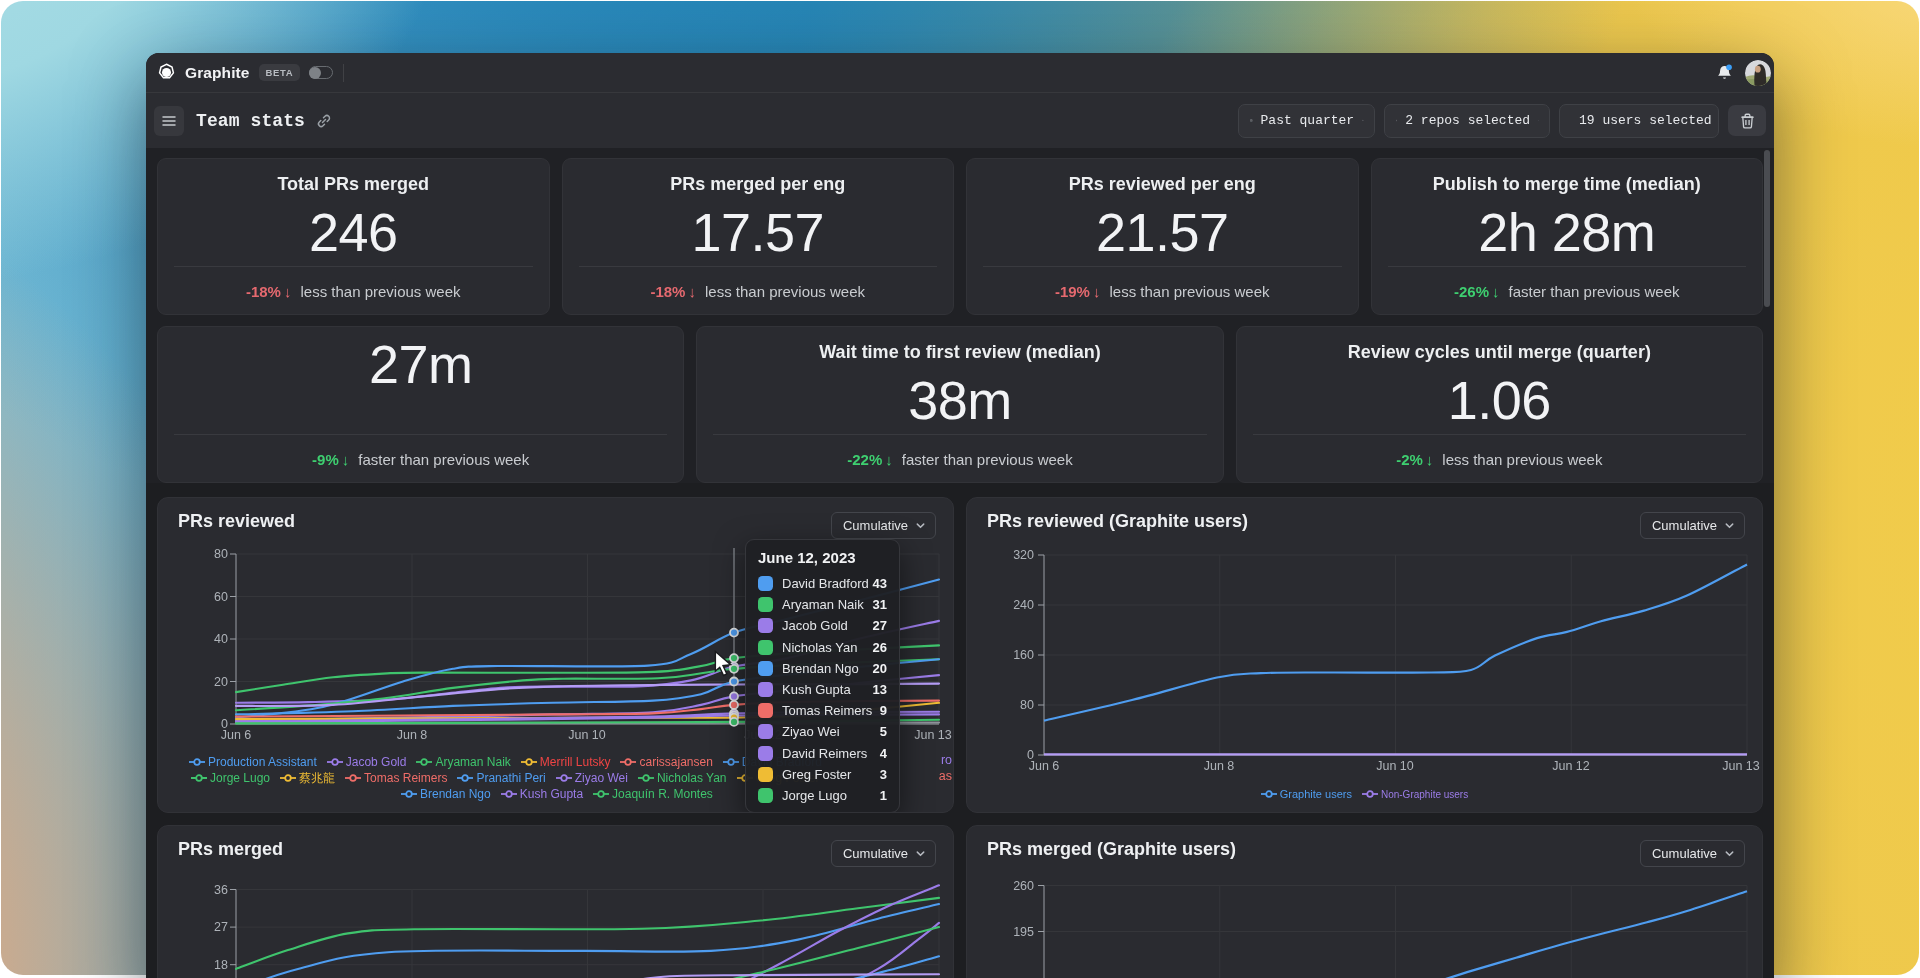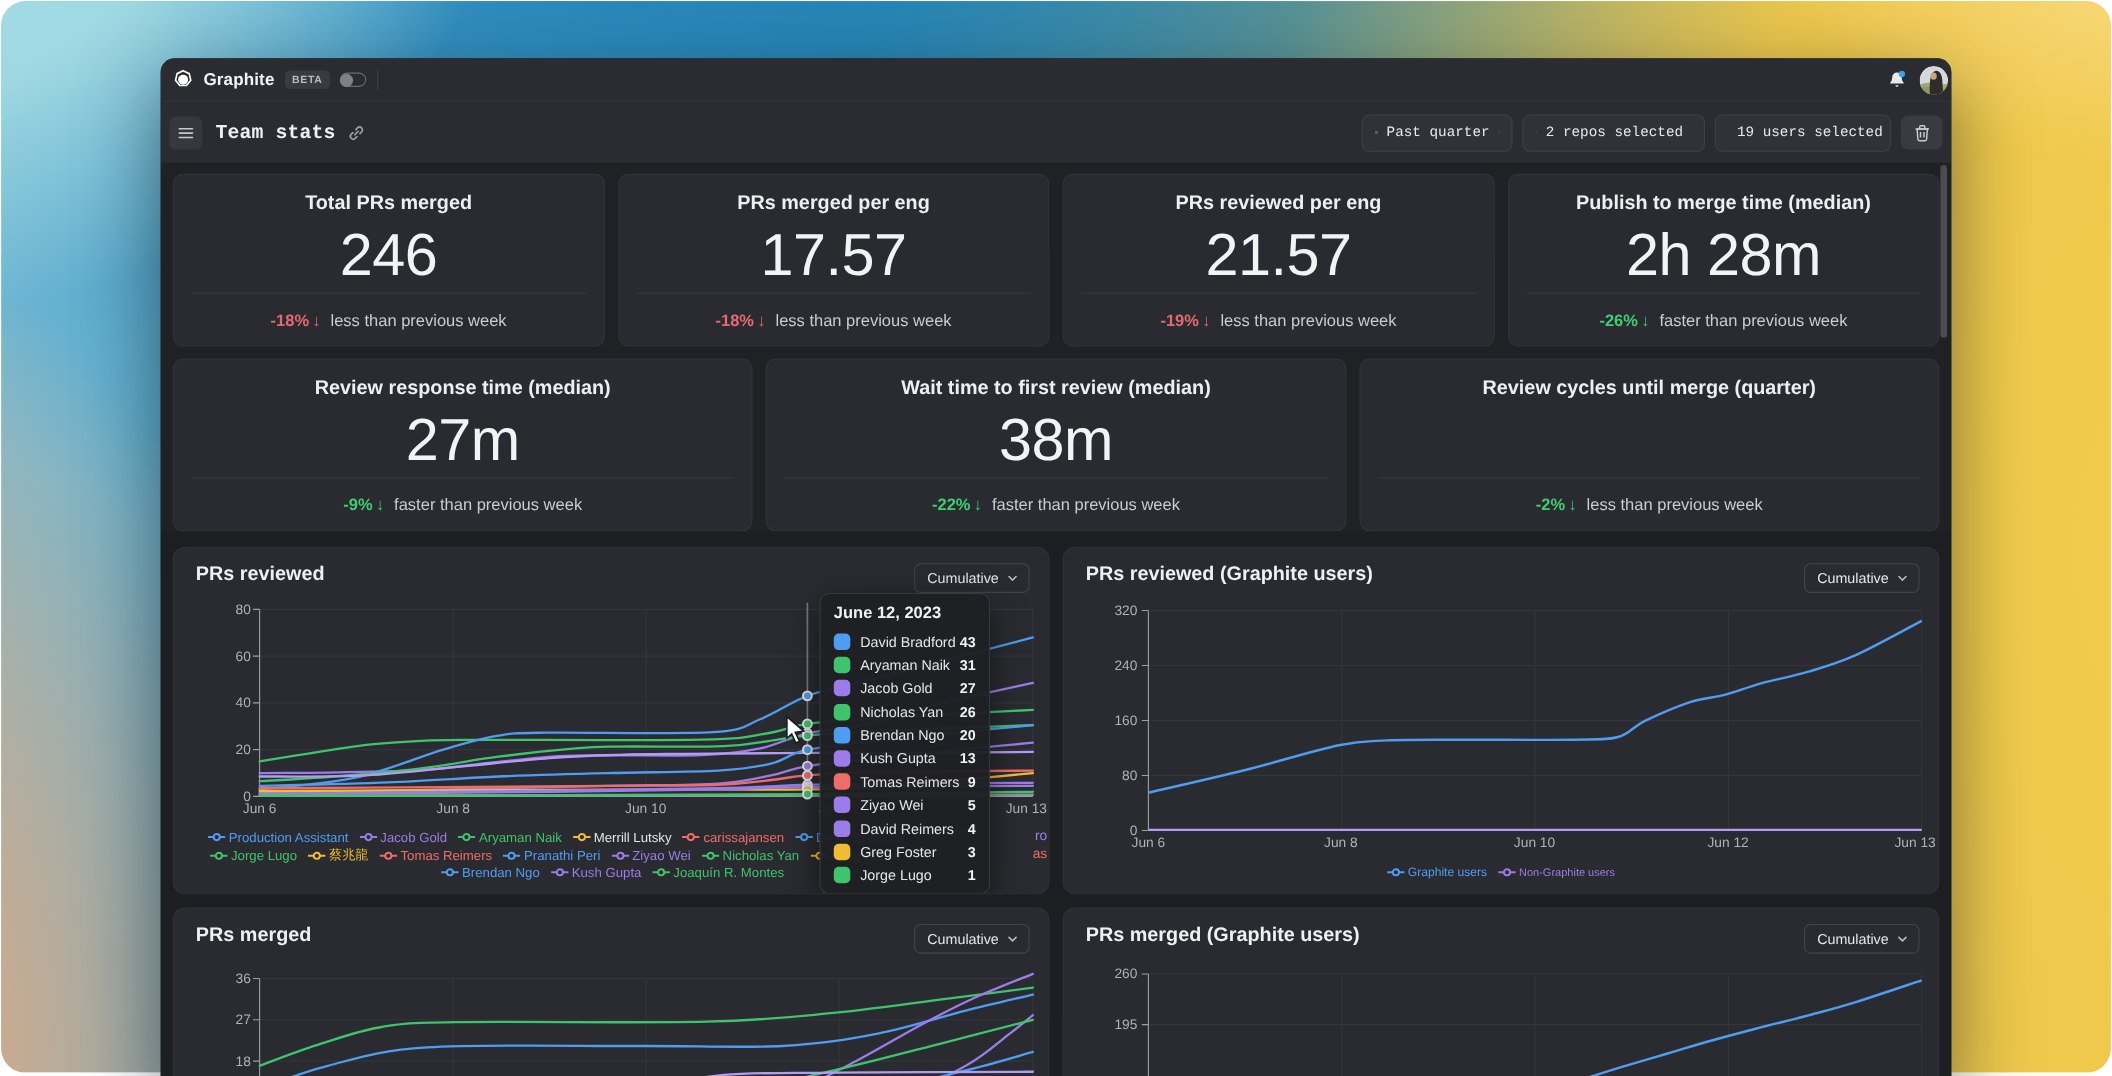--- a/index.html
+++ b/index.html
@@ -188,33 +188,33 @@
         </div>
         <div class="scard">
           <div class="st">Publish to merge time (median)</div>
           <div class="sv">2h 28m</div>
           <div class="sdiv"></div>
           <div class="sb"><span class="good">-26% ↓</span><span class="srest">faster than previous week</span></div>
         </div>
       </div>
     <div class="grid3">
         <div class="scard">
-          <div class="st">Review response time (median)</div>
           <div class="sv">27m</div>
           <div class="sdiv"></div>
           <div class="sb"><span class="good">-9% ↓</span><span class="srest">faster than previous week</span></div>
         </div>
         <div class="scard">
           <div class="st">Wait time to first review (median)</div>
           <div class="sv">38m</div>
           <div class="sdiv"></div>
           <div class="sb"><span class="good">-22% ↓</span><span class="srest">faster than previous week</span></div>
         </div>
         <div class="scard">
           <div class="st">Review cycles until merge (quarter)</div>
+          <div class="sv">1.06</div>
           <div class="sdiv"></div>
           <div class="sb"><span class="good">-2% ↓</span><span class="srest">less than previous week</span></div>
         </div>
       </div>
   </div>
   <div class="sec2">
     <div class="grid2">
       <div class="ccard">
         <div class="plot"><svg width="797" height="316" viewBox="0 0 797 316">
               <line x1="78" y1="56.0" x2="781" y2="56.0" stroke="#35363a" stroke-width="1"></line>
@@ -278,21 +278,21 @@
           </div>
         <div class="lgd" style="left:26px;top:255px"><span class="li" style="color:#4f9df0;font-size:12px"><svg width="16" height="10" viewBox="0 0 16 10" style="margin-right:3px">
                 <line x1="0" y1="5" x2="16" y2="5" stroke="#4f9df0" stroke-width="1.8"></line>
                 <circle cx="8" cy="5" r="2.8" fill="#2a2b30" stroke="#4f9df0" stroke-width="1.8"></circle>
               </svg>Production Assistant</span><span class="li" style="color:#9b7ce8;font-size:12px"><svg width="16" height="10" viewBox="0 0 16 10" style="margin-right:3px">
                 <line x1="0" y1="5" x2="16" y2="5" stroke="#9b7ce8" stroke-width="1.8"></line>
                 <circle cx="8" cy="5" r="2.8" fill="#2a2b30" stroke="#9b7ce8" stroke-width="1.8"></circle>
               </svg>Jacob Gold</span><span class="li" style="color:#3fc46d;font-size:12px"><svg width="16" height="10" viewBox="0 0 16 10" style="margin-right:3px">
                 <line x1="0" y1="5" x2="16" y2="5" stroke="#3fc46d" stroke-width="1.8"></line>
                 <circle cx="8" cy="5" r="2.8" fill="#2a2b30" stroke="#3fc46d" stroke-width="1.8"></circle>
-              </svg>Aryaman Naik</span><span class="li" style="color:#e5e5e5;font-size:12px"><svg width="16" height="10" viewBox="0 0 16 10" style="margin-right:3px">
+              </svg>Aryaman Naik</span><span class="li" style="color:#ef4444;font-size:12px"><svg width="16" height="10" viewBox="0 0 16 10" style="margin-right:3px">
                 <line x1="0" y1="5" x2="16" y2="5" stroke="#efbc34" stroke-width="1.8"></line>
                 <circle cx="8" cy="5" r="2.8" fill="#2a2b30" stroke="#efbc34" stroke-width="1.8"></circle>
               </svg>Merrill Lutsky</span><span class="li" style="color:#ef6d68;font-size:12px"><svg width="16" height="10" viewBox="0 0 16 10" style="margin-right:3px">
                 <line x1="0" y1="5" x2="16" y2="5" stroke="#ef6d68" stroke-width="1.8"></line>
                 <circle cx="8" cy="5" r="2.8" fill="#2a2b30" stroke="#ef6d68" stroke-width="1.8"></circle>
               </svg>carissajansen</span><span class="li" style="color:#4f9df0;font-size:12px"><svg width="16" height="10" viewBox="0 0 16 10" style="margin-right:3px">
                 <line x1="0" y1="5" x2="16" y2="5" stroke="#4f9df0" stroke-width="1.8"></line>
                 <circle cx="8" cy="5" r="2.8" fill="#2a2b30" stroke="#4f9df0" stroke-width="1.8"></circle>
               </svg>David Bradford</span></div>
         <div class="lgd" style="left:28px;top:271px"><span class="li" style="color:#3fc46d;font-size:12px"><svg width="16" height="10" viewBox="0 0 16 10" style="margin-right:3px">

